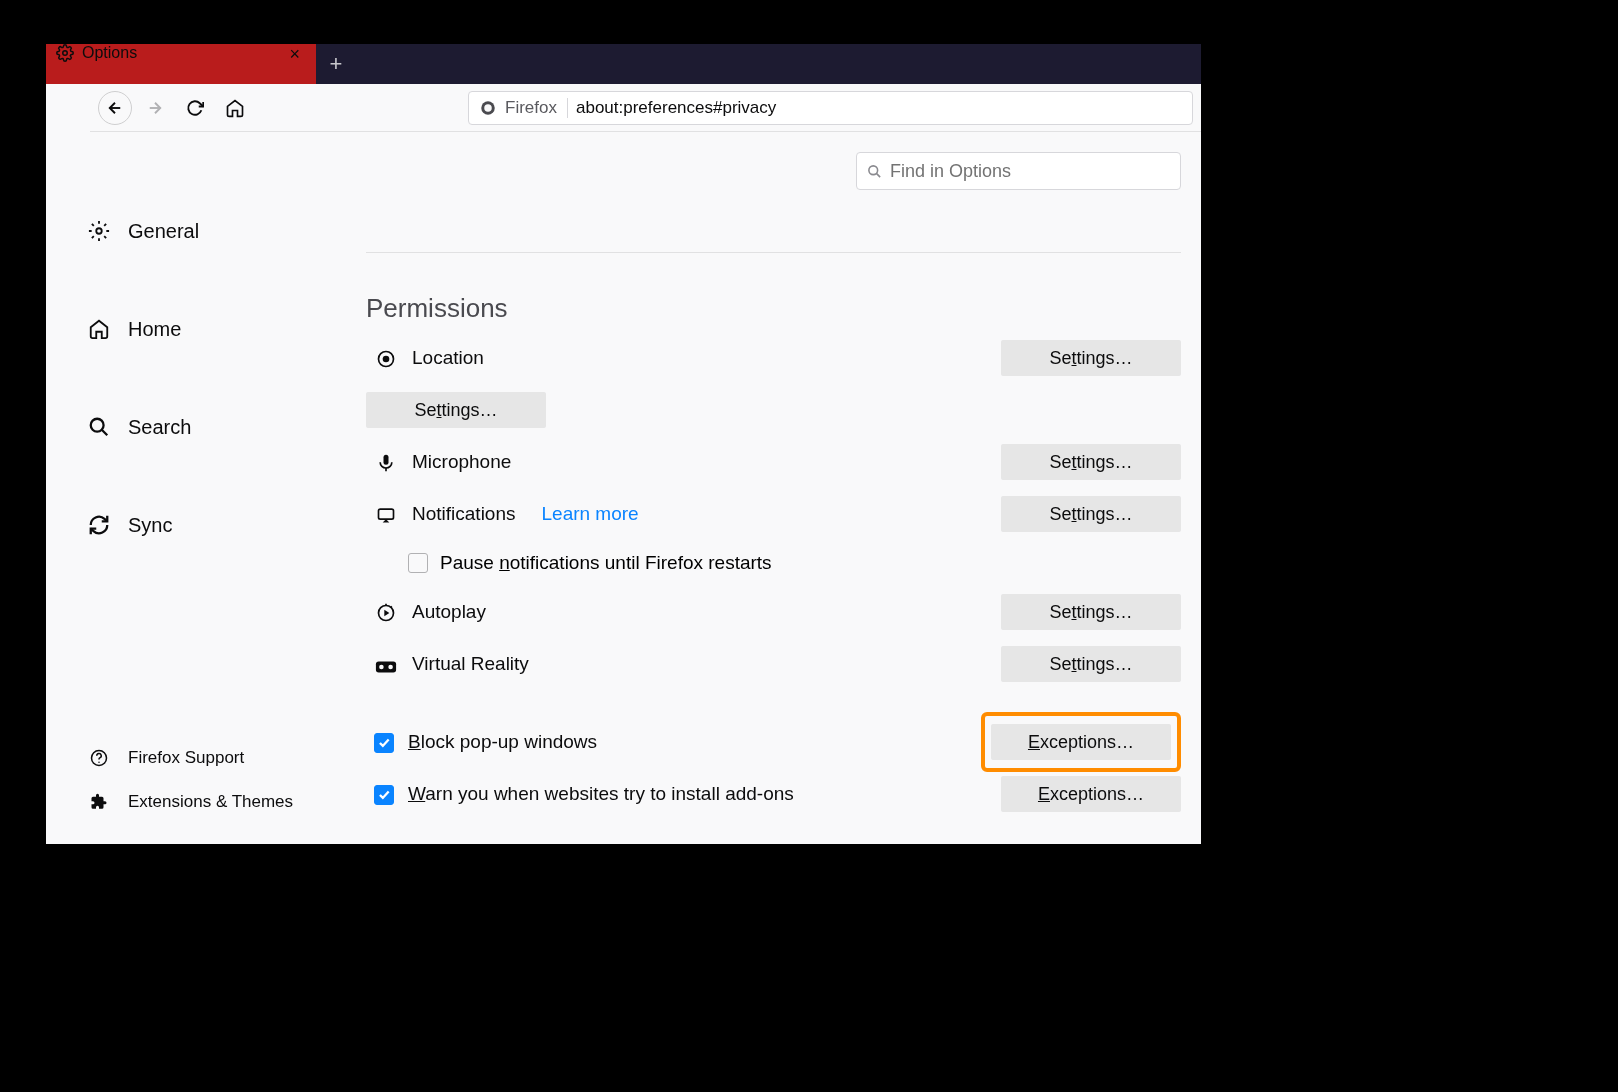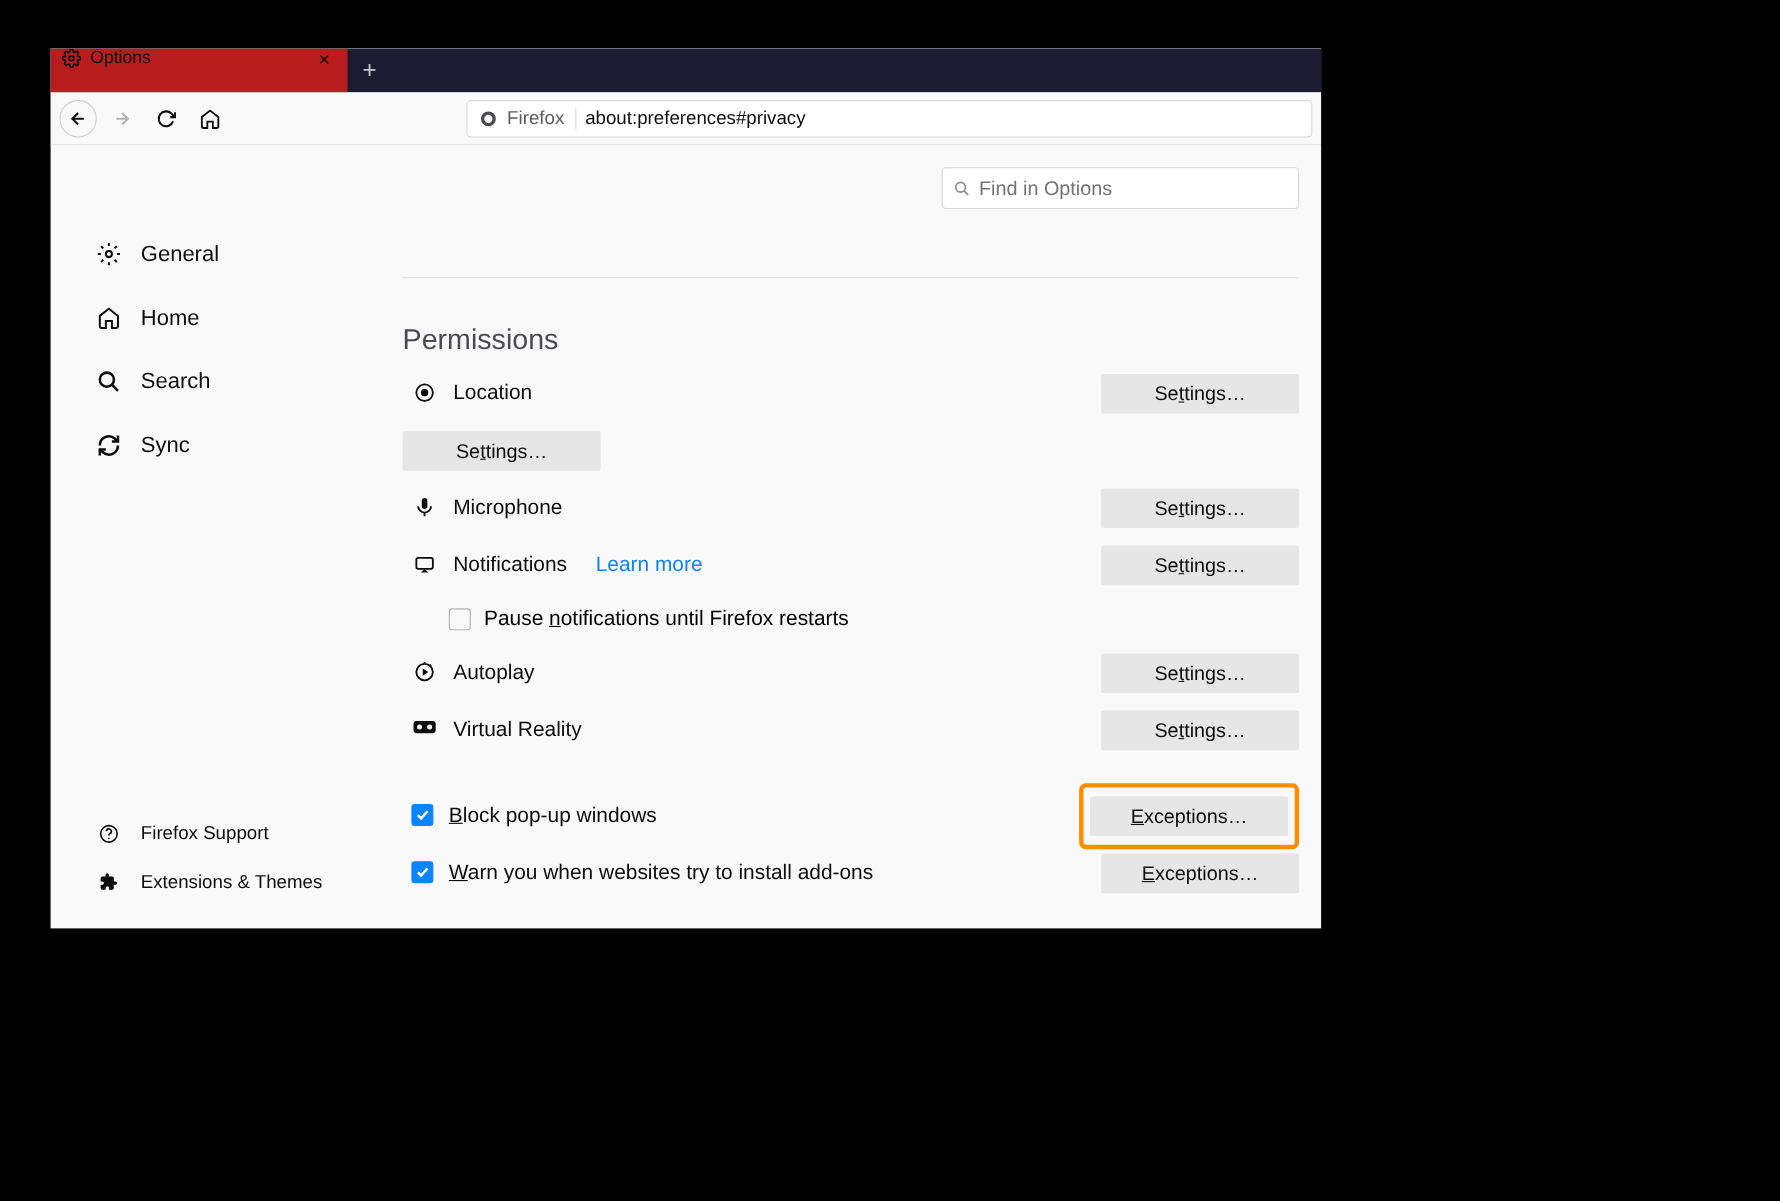--- a/index.html
+++ b/index.html
@@ -11,47 +11,47 @@
   
   .tabstrip { height: 40px; background: #1d1b31; display: flex; align-items: stretch; }
   .tab {
     width: 270px; background: #b91c1c; display: flex; align-items: flex-start;
     padding: 0 10px; gap: 8px; font-size: 16px; color: #0c0c0d;
   }
   .tab .spacer { flex: 1; }
   .tab .close { font-size: 18px; padding: 0 6px; }
   .newtab { width: 40px; display: flex; align-items: center; justify-content: center; color: #c7c7cc; font-size: 22px; }
   
-  .navbar { height: 48px; background: #f9f9fa; display: flex; align-items: center; padding: 16px 8px; gap: 6px; border-bottom: 1px solid #e1e1e2; }
+  .navbar { height: 48px; background: #f9f9fa; display: flex; align-items: center; padding: 16px 8px; gap: 6px; border-bottom: 1px solid #e1e1e2; margin-left: 44px; }
   .nav-btn { width: 34px; height: 34px; display: flex; align-items: center; justify-content: center; color: #4a4a4f; border-radius: 4px; }
   .nav-back-circle { border: 1px solid #cfcfd0; border-radius: 50%; }
   .nav-btn.disabled { color: #b1b1b3; }
   .urlbar {
     flex: 1; margin-left: 210px; height: 34px; background: #fff; border: 1px solid #d7d7db;
     border-radius: 4px; display: flex; align-items: center; gap: 8px; padding: 0 10px; font-size: 17px; color: #0c0c0d;
   }
   .urlbar .identity { display: flex; align-items: center; gap: 8px; border-right: 1px solid #d7d7db; padding-right: 10px; color: #5a5a5f; }
   .urlbar .path { color: #0c0c0d; }
   
   .content { flex: 1; display: flex; overflow: hidden; }
-  .sidebar { width: 320px; padding: 70px 0 0 40px; display: flex; flex-direction: column; font-size: 20px; color: #0c0c0d; }
+  .sidebar { width: 320px; padding: 70px 0 0 40px; display: flex; flex-direction: column; font-size: 20px; color: #0c0c0d; gap: 40px; }
   .sidebar-item { display: flex; align-items: center; gap: 16px; height: 58px; cursor: pointer; }
   .sidebar-item.active { color: #0a84ff; }
   .sidebar-item .icon-slot { width: 26px; display: flex; justify-content: center; }
   .sidebar-bottom { margin-top: auto; padding-bottom: 20px; }
   .sidebar-bottom .sidebar-item { font-size: 17px; height: 44px; }
   .main { flex: 1; padding-right: 20px; position: relative; }
   .search-wrap { position: absolute; right: 20px; top: 20px; }
   .search-box {
     width: 325px; height: 38px; border: 1px solid #d7d7db; border-radius: 4px;
     background: #fff; display: flex; align-items: center; padding: 0 10px; gap: 8px; color: #737373; font-size: 18px;
   }
   .section-head { font-size: 26px; font-weight: 400; color: #4a4a4f; margin: 120px 0 8px 0; border-top: 1px solid #e1e1e2; padding-top: 40px; }
   .perm-row { display: flex; align-items: center; height: 52px; }
-  .perm-left { display: flex; align-items: flex-start; gap: 14px; font-size: 19px; color: #0c0c0d; flex: 1; padding-left: 8px; }
+  .perm-left { display: flex; align-items: flex-end; gap: 14px; font-size: 19px; color: #0c0c0d; flex: 1; padding-left: 8px; }
   .perm-left .icon-slot { width: 24px; display: flex; justify-content: center; }
   .settings-btn {
     width: 180px; height: 36px; background: #e6e6e6; border: none; font-size: 18px; color: #0c0c0d;
     cursor: pointer; border-radius: 2px;
   }
   .sub-row { padding-left: 42px; display: flex; align-items: center; gap: 12px; font-size: 19px; height: 46px; }
   .checkbox { width: 20px; height: 20px; border: 1px solid #b1b1b3; border-radius: 3px; display: inline-flex; align-items: center; justify-content: center; }
   .checkbox.checked { background: #0a84ff; border-color: #0a84ff; color: #fff; }
   .highlight-box { border: 4px solid #ff8c00; border-radius: 6px; padding: 8px 6px; display: inline-block; }
   .link { color: #0a84ff; }

